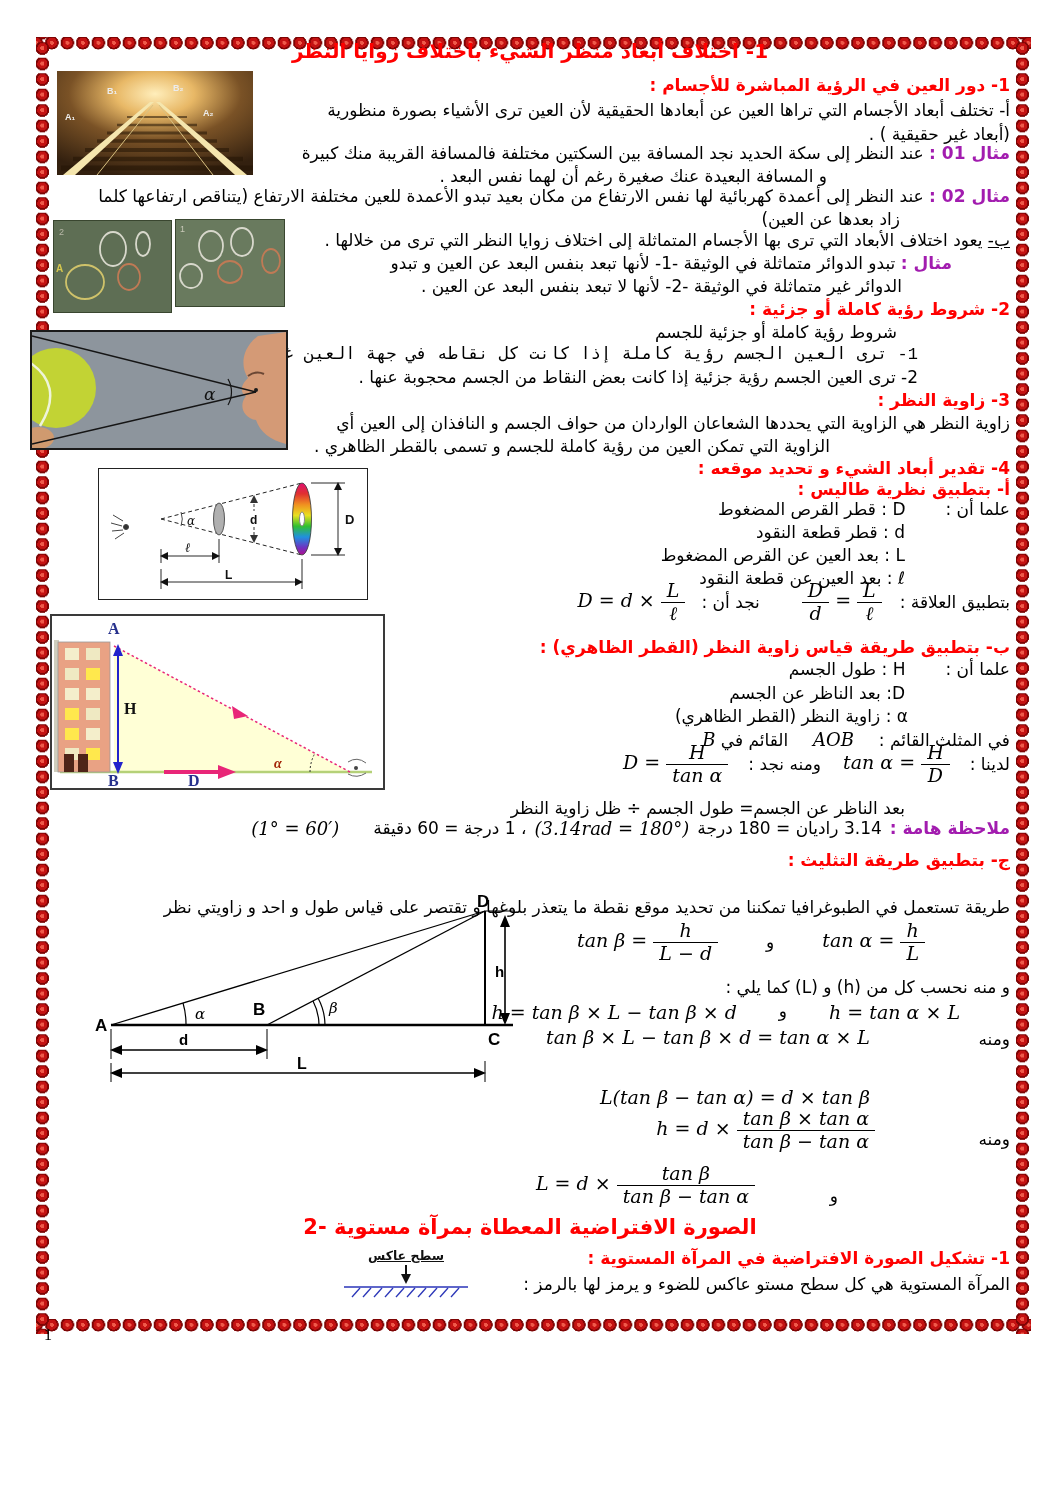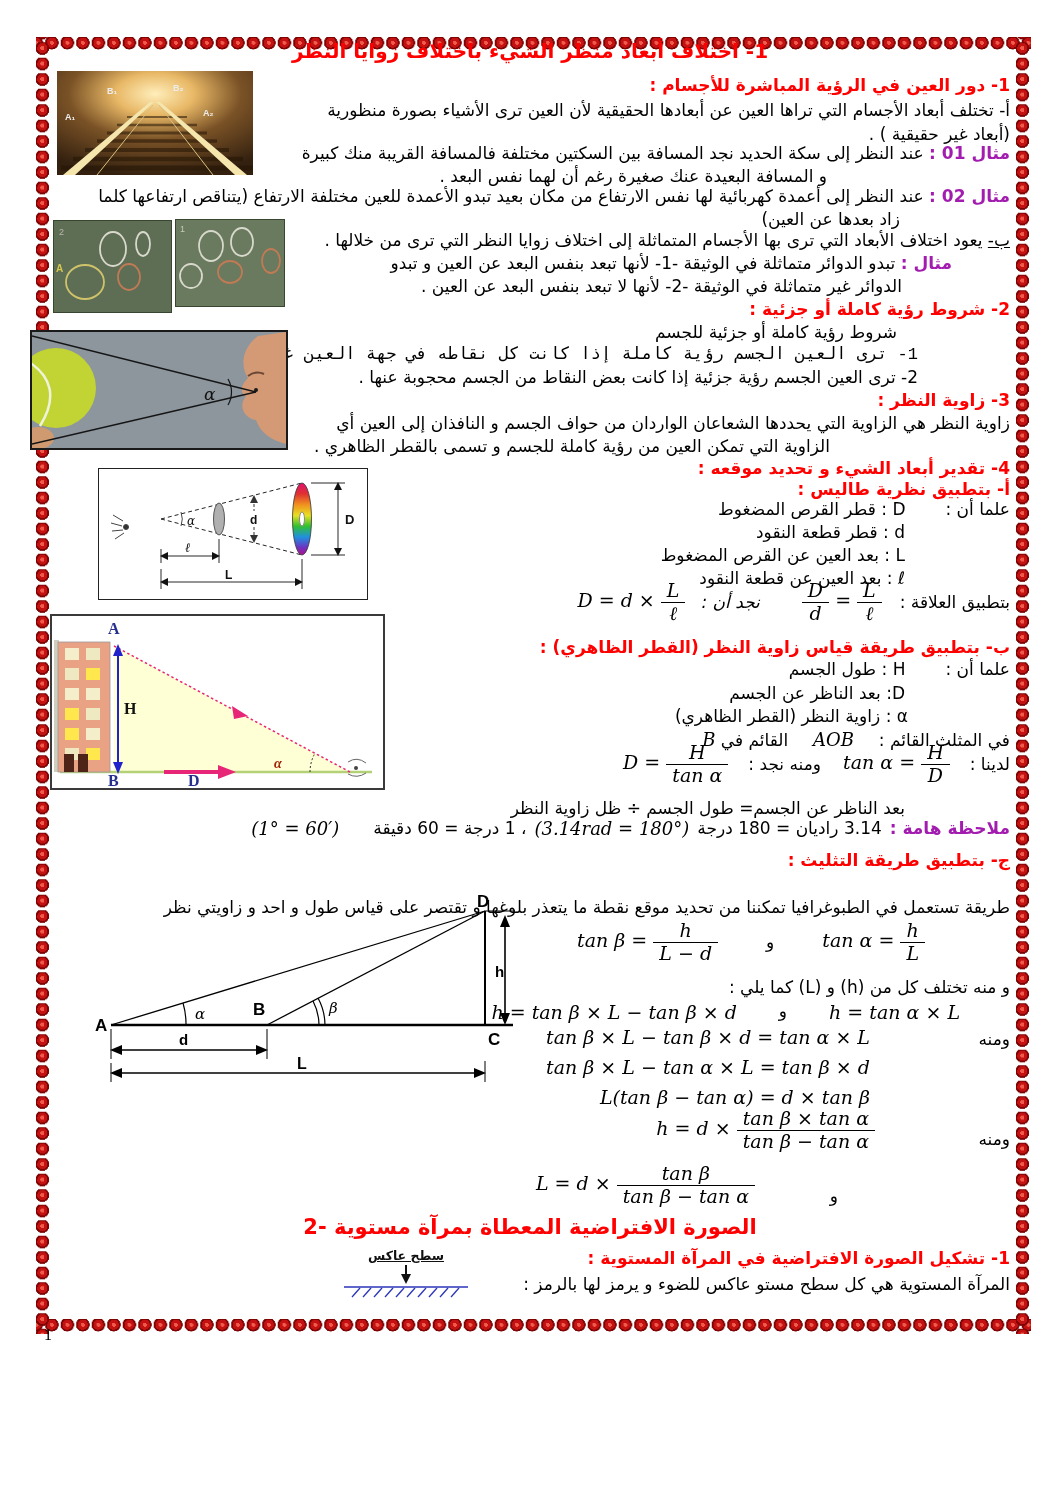--- a/index.html
+++ b/index.html
@@ -90,21 +90,21 @@
 
   <div class="frow" style="top:580px;right:48px;">
     <span class="tl" style="position:static;">بتطبيق العلاقة :</span>
     <span class="sp" style="width:18px;"></span>
     <span class="math">
       <span class="frac"><span class="n">D</span><span class="d">d</span></span>
       <span>=</span>
       <span class="frac"><span class="n">L</span><span class="d">ℓ</span></span>
     </span>
     <span class="sp" style="width:42px;"></span>
-    <span class="tl" style="position:static;font-style:italic;">نجد أن :</span>
+    <span class="tl" style="position:static;">نجد أن :</span>
     <span class="sp" style="width:16px;"></span>
     <span class="math">
       <span>D = d ×</span>
       <span class="frac"><span class="n">L</span><span class="d">ℓ</span></span>
     </span>
   </div>
 
   <div class="tl red" style="top:636px;right:48px;">ب- بتطبيق طريقة قياس زاوية النظر (القطر الظاهري) :</div>
   <div class="tl" style="top:658px;right:48px;">
     <span>علما أن :</span><span class="gap"></span><span>H : طول الجسم</span>
@@ -160,33 +160,32 @@
     </span>
     <span class="sp" style="width:48px;"></span>
     <span class="tl" style="position:static;">و</span>
     <span class="sp" style="width:48px;"></span>
     <span class="math">
       <span>tan β =</span>
       <span class="frac"><span class="n">h</span><span class="d">L − d</span></span>
     </span>
   </div>
 
-  <div class="tl" style="top:976px;right:48px;">و منه تختلف كل من (h) و (L) كما يلي :</div>
+  <div class="tl" style="top:976px;right:48px;">و منه نحسب كل من (h) و (L) كما يلي :</div>
 
   <div class="frow" style="top:1000px;right:98px;">
     <span class="math">h = tan α × L</span>
     <span class="sp" style="width:42px;"></span>
     <span class="tl" style="position:static;">و</span>
     <span class="sp" style="width:42px;"></span>
     <span class="math">h = tan β × L − tan β × d</span>
   </div>
 
   <div class="tl" style="top:1028px;right:48px;">ومنه</div>
   <div class="math" style="position:absolute;top:1026px;right:188px;">tan β × L − tan β × d  = tan α × L</div>
-  <div class="math" style="position:absolute;top:1056px;right:188px;">tan β × L − tan α × L  = tan β × d</div>
   <div class="math" style="position:absolute;top:1086px;right:188px;">L(tan β − tan α)  = d × tan β</div>
 
   <div class="tl" style="top:1128px;right:48px;">ومنه</div>
   <div class="math" style="position:absolute;top:1108px;right:183px;">
     <span>h = d ×</span>
     <span class="frac"><span class="n">tan β × tan α</span><span class="d">tan β − tan α</span></span>
   </div>
 
   <div class="tl" style="top:1185px;right:220px;">و</div>
   <div class="math" style="position:absolute;top:1163px;right:303px;">

